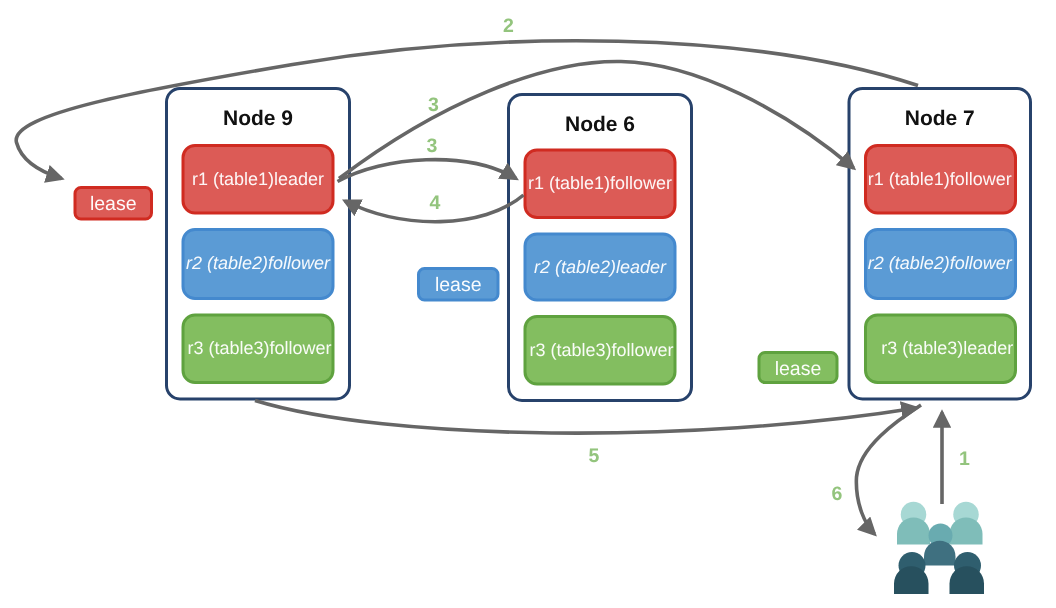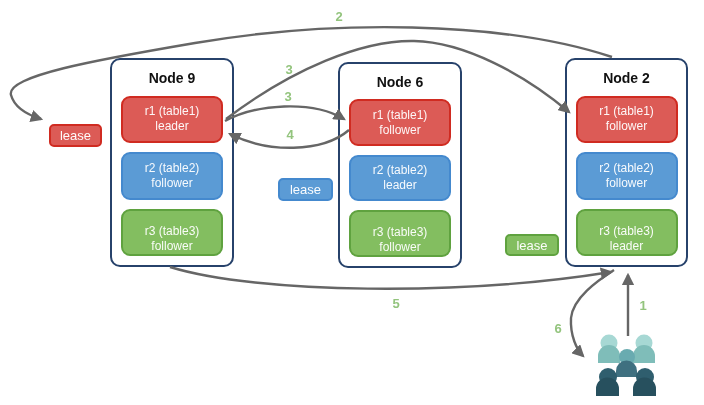--- a/index.html
+++ b/index.html
@@ -9,26 +9,26 @@
   }
   .node{
     position:absolute;z-index:1;background:#fff;
     border:2px solid var(--node-border);border-radius:10px;
     display:flex;flex-direction:column;align-items:center;
     padding-top:10px;box-sizing:border-box;
   }
   .node-title{font-size:14px;font-weight:bold;color:#111;height:18px;margin-bottom:8px;}
   .replica{
     width:102px;height:48px;margin-bottom:9px;border:2px solid;border-radius:9px;
-    box-sizing:border-box;display:flex;flex-direction:column;align-items:center;
+    box-sizing:border-box;display:flex;flex-direction:row;align-items:center;
     justify-content:center;color:rgba(255,255,255,.95);font-size:12px;line-height:15px;
     text-align:center;
   }
   .replica.red{background:var(--red-fill);border-color:var(--red-border);}
-  .replica.blue{background:var(--blue-fill);border-color:var(--blue-border);}
+  .replica.blue{background:var(--blue-fill);border-color:var(--blue-border);font-style:italic;}
   .replica.green{background:var(--green-fill);border-color:var(--green-border);justify-content:flex-end;}
   .lease{
     position:absolute;z-index:2;border:2px solid;border-radius:5px;box-sizing:border-box;
     display:flex;align-items:center;justify-content:center;
     color:rgba(255,255,255,.97);font-size:13px;line-height:1;margin-top:12px;
   }
   .lease.red{background:var(--red-fill);border-color:var(--red-border);}
   .lease.blue{background:var(--blue-fill);border-color:var(--blue-border);}
   .lease.green{background:var(--green-fill);border-color:var(--green-border);}
   .step{
@@ -85,21 +85,21 @@
       <span>r2 (table2)</span>
       <span>leader</span>
     </div>
     <div class="replica green">
       <span>r3 (table3)</span>
       <span>follower</span>
     </div>
   </div>
 
   <div class="node" style="left:565px;top:58px;width:123px;height:209px">
-    <div class="node-title">Node 2</div>
+    <div class="node-title">Node 7</div>
     <div class="replica red">
       <span>r1 (table1)</span>
       <span>follower</span>
     </div>
     <div class="replica blue">
       <span>r2 (table2)</span>
       <span>follower</span>
     </div>
     <div class="replica green">
       <span>r3 (table3)</span>

